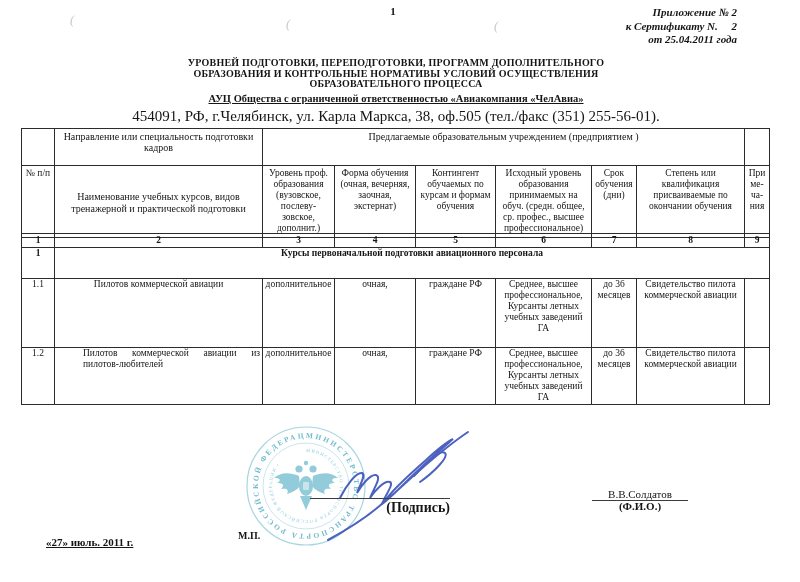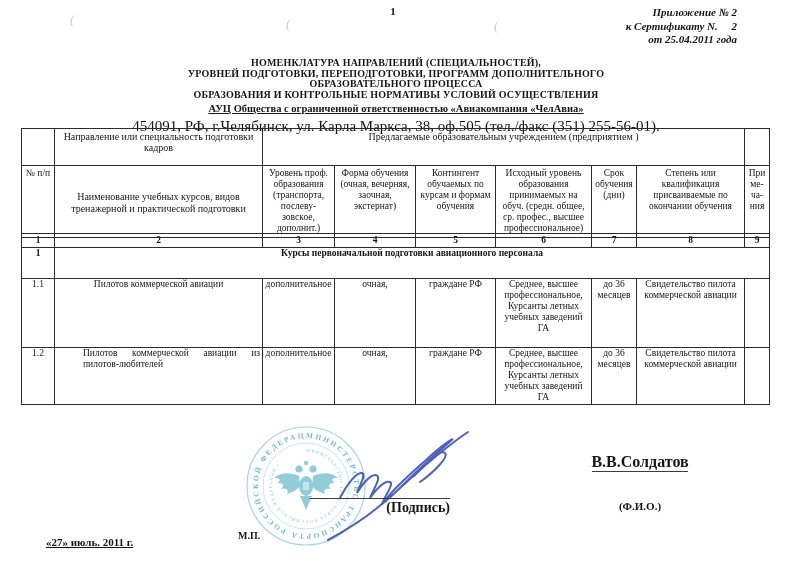--- a/index.html
+++ b/index.html
@@ -45,22 +45,22 @@
   .cell-form,.cell-cont{font-size:10px;padding-top:12px;}
   .cell-init{font-size:9.5px;line-height:11.5px;padding-top:3px;}
   .cell-dur{font-size:10px;line-height:12px;padding-top:10px;}
   .cell-deg{vertical-align:middle;font-size:10px;line-height:12.5px;}
   
   .addressee{position:absolute;left:48px;top:457px;font-size:11px;font-weight:bold;line-height:15px;}
   .mp{position:absolute;left:238px;top:530px;font-size:10px;font-weight:bold;}
   .date{position:absolute;left:46px;top:536px;font-size:11px;font-weight:bold;text-decoration:underline;}
   .sign-line{position:absolute;left:310px;top:477px;width:140px;height:21px;border-bottom:1.5px solid #3c3c3c;}
   .sign-caption{position:absolute;left:310px;top:500px;width:140px;text-align:right;font-size:14px;font-weight:bold;}
-  .name-line{position:absolute;left:592px;top:450px;width:96px;height:21px;border-bottom:1.5px solid #3c3c3c;
-    display:flex;align-items:flex-end;justify-content:center;font-size:16px;font-weight:bold;}
+  .name-line{position:absolute;left:592px;top:479px;width:96px;height:21px;border-bottom:1.5px solid #3c3c3c;
+    display:flex;align-items:flex-end;justify-content:center;font-size:11px;font-weight:normal;}
   .name-caption{position:absolute;left:592px;top:500px;width:96px;text-align:center;font-size:11px;font-weight:bold;}
   .stamp-svg{position:absolute;left:244px;top:424px;}
   .sig-svg{position:absolute;left:318px;top:418px;}
 </style>
 </head>
 <body>
 
 <div class="page">
 
   <span class="artifact a1">(</span>
@@ -69,24 +69,23 @@
 
   <div class="pagenum">1</div>
 
   <div class="corner">
     <div>Приложение № 2</div>
     <div>к Сертификату N.&nbsp;&nbsp;&nbsp;&nbsp;&nbsp;2</div>
     <div>от 25.04.2011 года</div>
   </div>
 
   <div class="title-block">
-    <div class="title-line">НОМЕНКЛАТУРА НАПРАВЛЕНИЙ (СПЕЦИАЛЬНОСТЕЙ),</div>
     <div class="title-line">УРОВНЕЙ ПОДГОТОВКИ, ПЕРЕПОДГОТОВКИ, ПРОГРАММ ДОПОЛНИТЕЛЬНОГО</div>
+    <div class="title-line">ОБРАЗОВАНИЯ И КОНТРОЛЬНЫЕ НОРМАТИВЫ УСЛОВИЙ ОСУЩЕСТВЛЕНИЯ</div>
     <div class="title-line">ОБРАЗОВАТЕЛЬНОГО ПРОЦЕССА</div>
-    <div class="title-line">ОБРАЗОВАНИЯ И КОНТРОЛЬНЫЕ НОРМАТИВЫ УСЛОВИЙ ОСУЩЕСТВЛЕНИЯ</div>
     <div class="org-line">АУЦ Общества с ограниченной ответственностью «Авиакомпания «ЧелАвиа»</div>
     <div class="addr-line">454091, РФ, г.Челябинск, ул. Карла Маркса, 38, оф.505 (тел./факс (351) 255-56-01).</div>
   </div>
 
   <table class="tbl t1">
     <colgroup>
       <col style="width:33px">
         <col style="width:208px">
         <col style="width:72px">
       <col style="width:81px">
@@ -99,21 +98,21 @@
     <tbody>
         <tr style="height:37px">
       <td></td>
       <td class="grp">Направление или специальность подготовки кадров</td>
       <td class="grp" colspan="6">Предлагаемые образовательным учреждением (предприятием )</td>
       <td></td>
     </tr>
     <tr style="height:72px">
       <td class="hdr hdr-npp">№ п/п</td>
       <td class="hdr hdr-name">Наименование учебных курсов, видов тренажерной и практической подготовки</td>
-      <td class="hdr">Уровень проф. образования (транспорта, послеву-зовское, дополнит.)</td>
+      <td class="hdr">Уровень проф. образования (вузовское, послеву-зовское, дополнит.)</td>
       <td class="hdr">Форма обучения (очная, вечерняя, заочная, экстернат)</td>
       <td class="hdr">Контингент обучаемых по курсам и формам обучения</td>
       <td class="hdr">Исходный уровень образования принимаемых на обуч. (средн. общее, ср. профес., высшее профессиональное)</td>
       <td class="hdr">Срок обучения (дни)</td>
       <td class="hdr">Степень или квалификация присваиваемые по окончании обучения</td>
       <td class="hdr note-cell">При
 ме-
 ча-
 ния</td>
     </tr>

